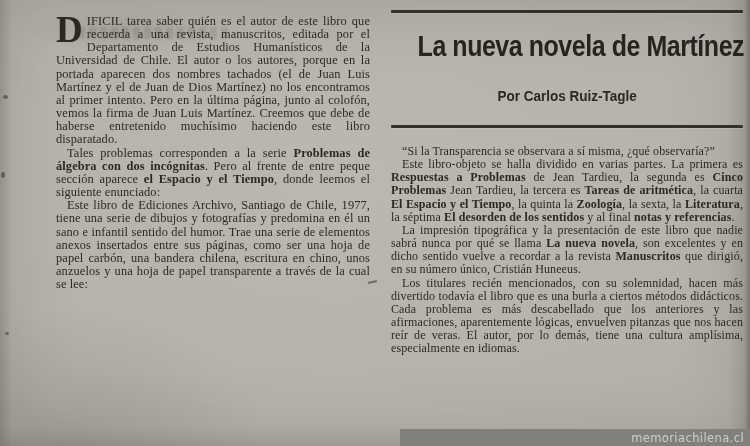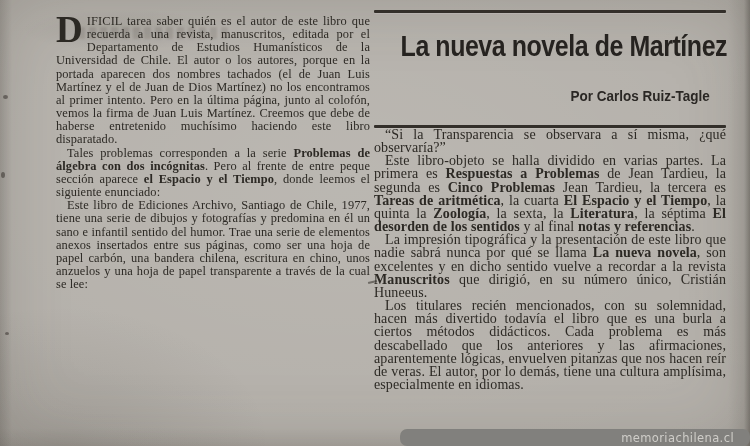--- a/index.html
+++ b/index.html
@@ -44,21 +44,21 @@
     float:left;
     font-size:37px;line-height:27px;
     font-weight:bold;
     padding:1px 4px 0 0;
     color:var(--ink);
   }
   .b{ font-weight:bold; }
 
   
   .col-right{
-    position:absolute;left:374px;top:10px;width:352px;
+    position:absolute;left:391px;top:10px;width:352px;
     color:var(--ink);
   }
   .rule{
     height:3px;
     background:var(--rule);
     border-radius:1px;
     box-shadow:0 1px 0 rgba(255,255,255,.12);
   }
   .headline{
     margin-top:17px;
@@ -71,48 +71,48 @@
   }
   .headline .squeeze{
     display:inline-block;
     transform:scale(.86,1.04);
     transform-origin:center;
     letter-spacing:-.5px;
   }
   .byline{
     margin-top:24px;
     padding-right:16px;
-    text-align:right;
+    text-align:center;
     font-family:"Liberation Sans",sans-serif;
     font-weight:bold;
     font-size:15px;
     letter-spacing:0;
     color:#2a2724;
   }
   .byline .squeeze{
     display:inline-block;
     transform:scale(.9,1.02);
     transform-origin:right center;
   }
   .rule.bottom{ margin-top:21px; }
   .rc-body{
-    font-size:14px;line-height:13.15px;
+    margin-top:17px;
+    font-size:12px;line-height:13.15px;
     text-align:justify;
     letter-spacing:.1px;
     color:var(--ink);
   }
 
   
   .watermark-bar{
     position:absolute;
     left:400px;right:0;bottom:0;height:17px;
     background:var(--watermark-bar);
     display:flex;align-items:center;justify-content:flex-end;
-    padding-right:16px;
-    border-radius:7px;
+    padding-right:6px;
   }
   .watermark-bar span{
     font-family:"DejaVu Sans",sans-serif;
     font-size:11.5px;
     color:var(--watermark-text);
     letter-spacing:.4px;
   }
 
   
   .ghost{

